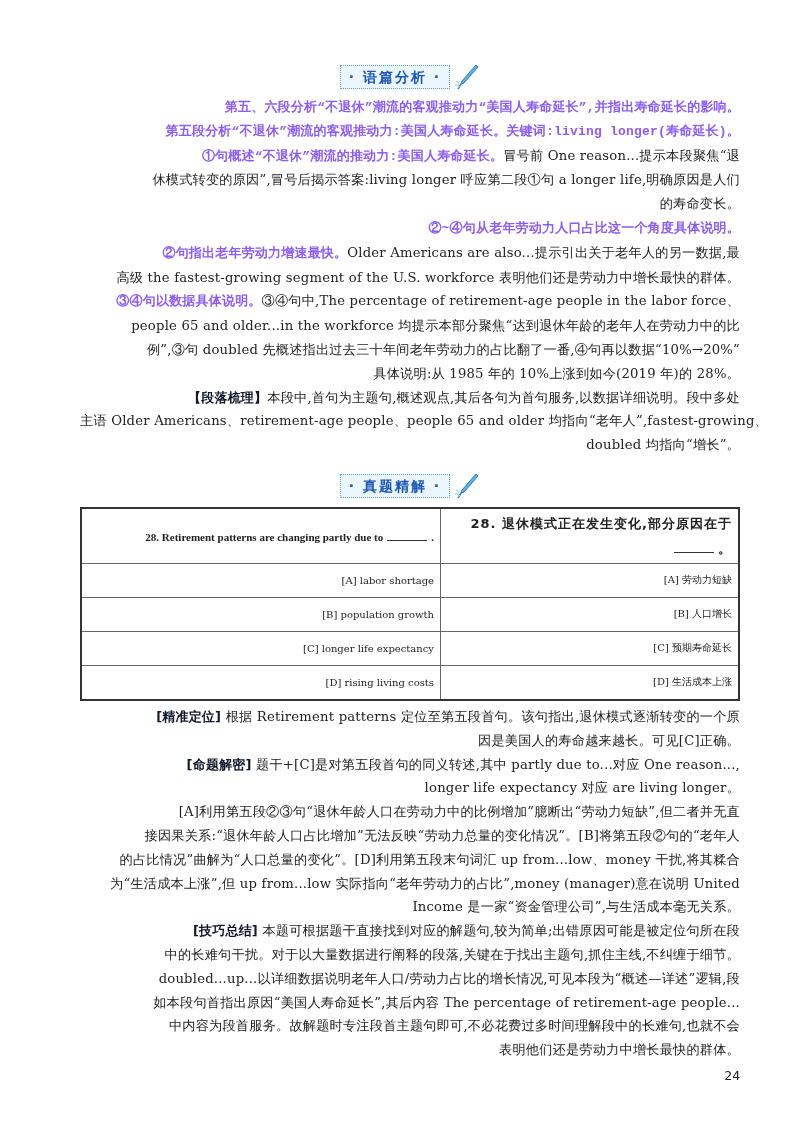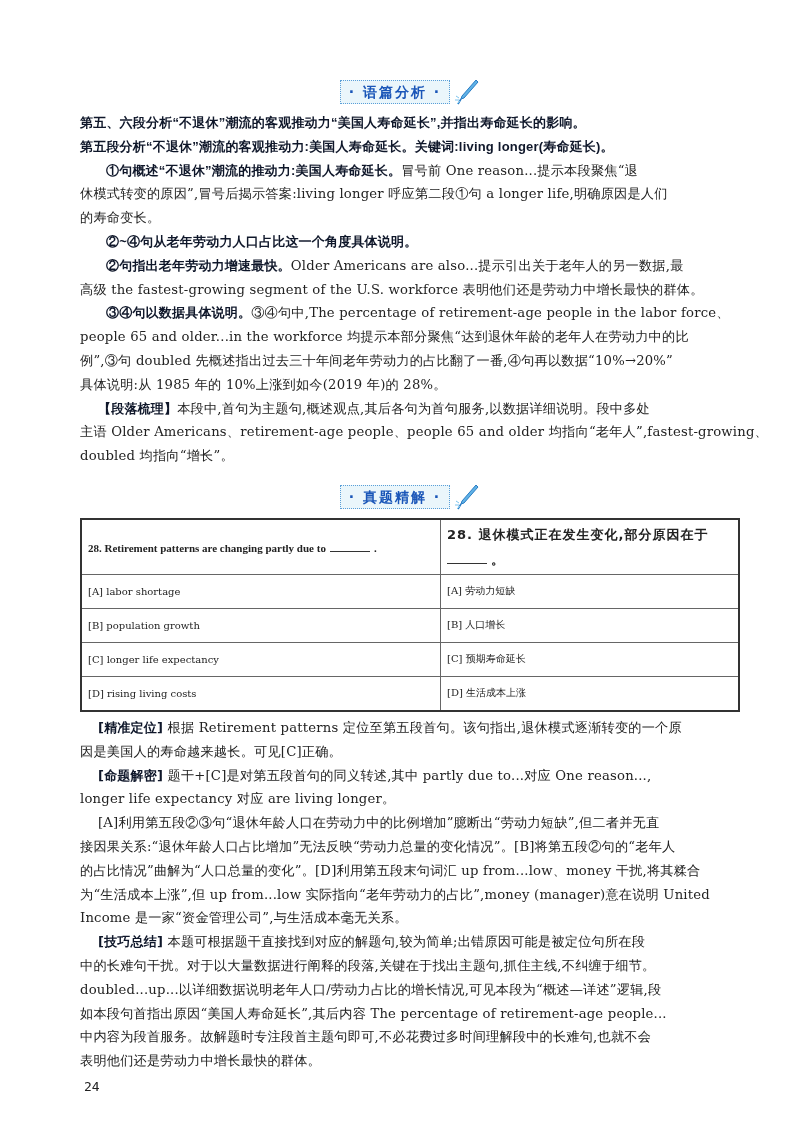--- a/index.html
+++ b/index.html
@@ -1,38 +1,38 @@
 <!DOCTYPE html>
 <html><head>
   <meta charset="utf-8">
   <style>
     html, body { margin: 0; padding: 0; background: #ffffff; }
     body {
       width: 800px; height: 1132px; position: relative; overflow: hidden;
       font-family: "DejaVu Serif", "Liberation Serif", serif;
       color: #222;
     }
-    .page { position: absolute; left: 80px; top: 15px; width: 660px; }
+    .page { position: absolute; left: 80px; top: 0; width: 660px; text-align: right; }
     .section-badge-wrap {
       display: flex; justify-content: center; align-items: center;
       height: 30px; margin-top: 62px;
     }
     .section-badge-wrap.second { margin-top: 14px; }
     .badge {
       display: inline-block; padding: 1px 8px;
       border: 1.5px dotted #5a9fd8; background: #eaf6fb;
       color: #1a56b8; font-family: "DejaVu Sans", sans-serif; font-weight: bold;
       font-size: 14px; letter-spacing: 2px; line-height: 20px;
     }
     .pen { width: 26px; height: 28px; margin-left: 4px; }
     .line {
       font-size: 13.2px; line-height: 23.8px; white-space: nowrap; letter-spacing: 0.2px;
     }
     .indent { padding-left: 26px; }
-    .blue { color: #0f172a; font-family: Liberation Sans, sans-serif; font-weight: bold; font-size: 13px; }
+    .blue { color: #8b5cf6; font-family: Liberation Mono, monospace; font-weight: bold; font-size: 13px; }
     .bracket-label { color: #0f172a; font-family: "DejaVu Sans", sans-serif; font-weight: bold; font-size: 13px; }
     .block1 { margin-top: 4px; }
     table.q {
       width: 660px; border-collapse: collapse; margin-top: 6px;
       border: 2px solid #333;
     }
     table.q td {
       border: 1px solid #666; font-size: 10px; padding: 0 6px; height: 33px;
       vertical-align: middle; white-space: nowrap;
     }

